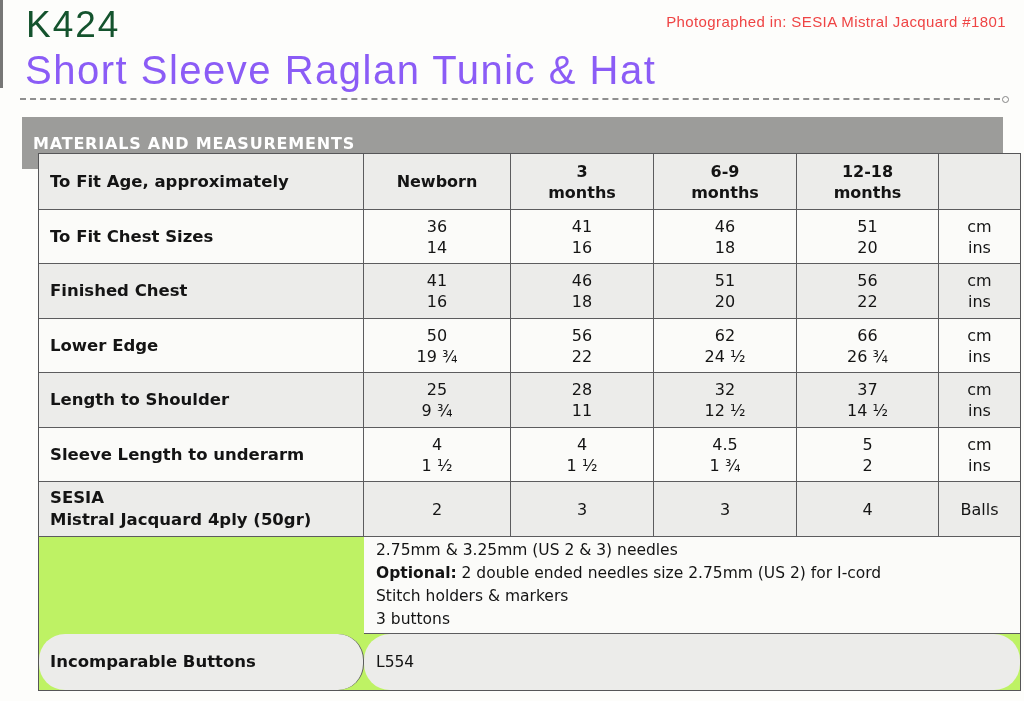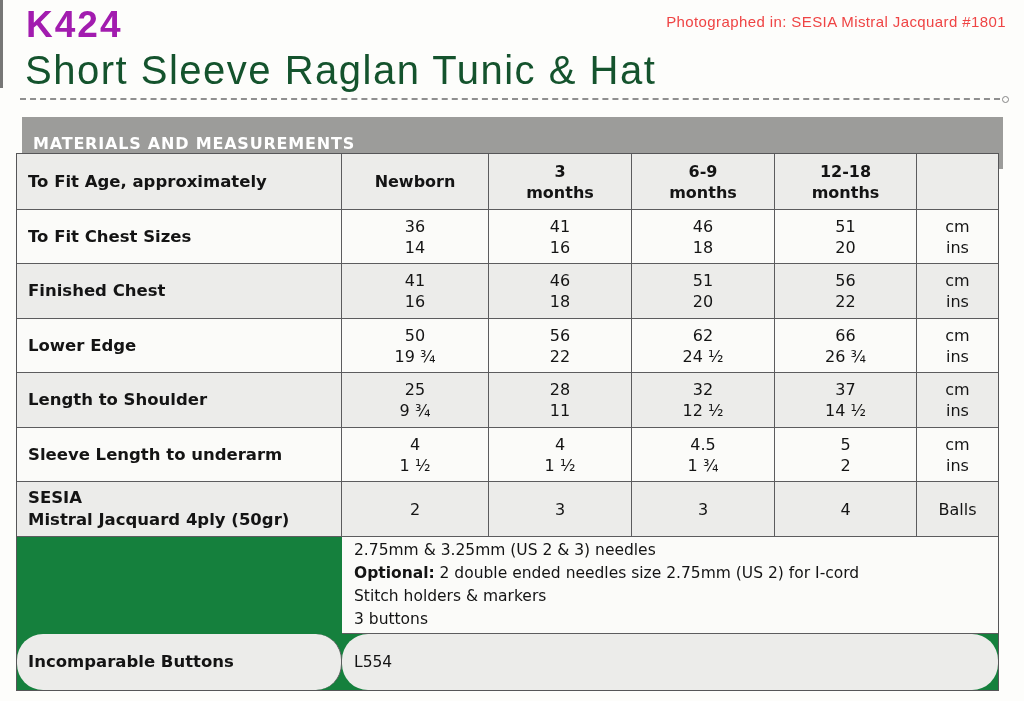--- a/index.html
+++ b/index.html
@@ -19,53 +19,53 @@
   }
   
   .photo-credit {
     position:absolute; top:13px; right:18px;
     font-family:"Liberation Sans", sans-serif;
     font-size:15px; color:#ef4444; letter-spacing:.4px;
   }
   .code {
     position:absolute; top:4px; left:26px;
     font-family:"Liberation Sans", sans-serif;
-    font-size:37px; font-weight:bold; letter-spacing:2px;
-    color:#a21caf;
+    font-size:37px; font-weight:normal; letter-spacing:2px;
+    color:#14532d;
   }
   .title {
     position:absolute; top:48px; left:25px;
     font-family:"Liberation Sans", sans-serif;
     font-size:40px; font-weight:normal; letter-spacing:1.5px;
-    color:#14532d; white-space:nowrap;
+    color:#8b5cf6; white-space:nowrap;
   }
   .dashed {
     position:absolute; top:98px; left:20px; width:980px; height:0;
     border-top:2px dashed #8f8f8f;
   }
   .dashed .ring {
     position:absolute; right:-9px; top:-4px;
     width:5px; height:5px; border:1.5px solid #868686; border-radius:50%;
     background:#fdfdfb;
   }
   
   .section-bar {
     position:absolute; top:117px; left:22px; width:981px; height:52px;
     background:#9c9c9a; color:#ffffff;
     display:flex; align-items:center; box-sizing:border-box; padding-left:11px;
     font-size:16px; font-weight:bold; letter-spacing:.8px;
   }
   
   .tbl {
-    position:absolute; top:153px; left:16px;
+    position:absolute; top:153px; left:38px;
     display:grid;
     grid-template-columns:325px 147px 143px 143px 142px 81px;
     grid-template-rows:56px 54px 55px 54px 55px 54px 55px 97px 56px;
     border:1px solid #565658;
-    background:#15803d;
+    background:#bef264;
   }
   .c {
     border-right:1px solid #5c5c5e;
     border-bottom:1px solid #5c5c5e;
     display:flex; flex-direction:column;
     align-items:center; justify-content:center;
     font-size:16px; line-height:21px; color:#141414;
     background:#fbfbf9;
     box-sizing:border-box;
   }

